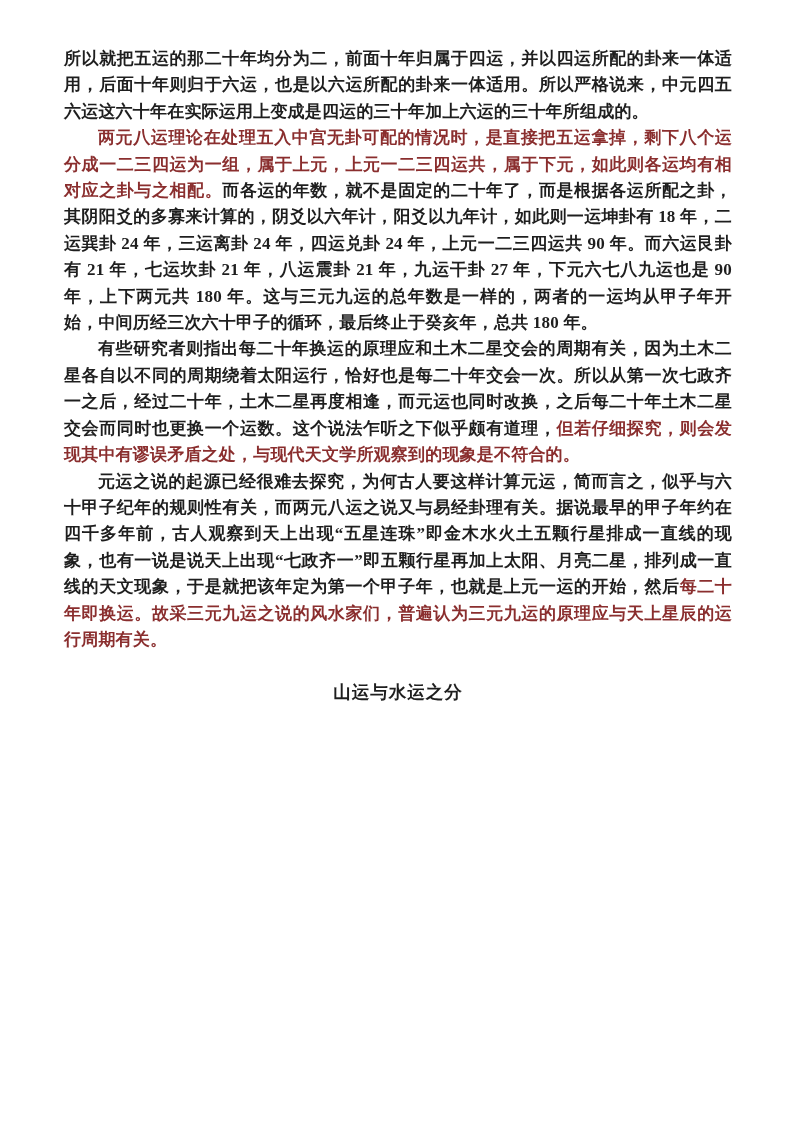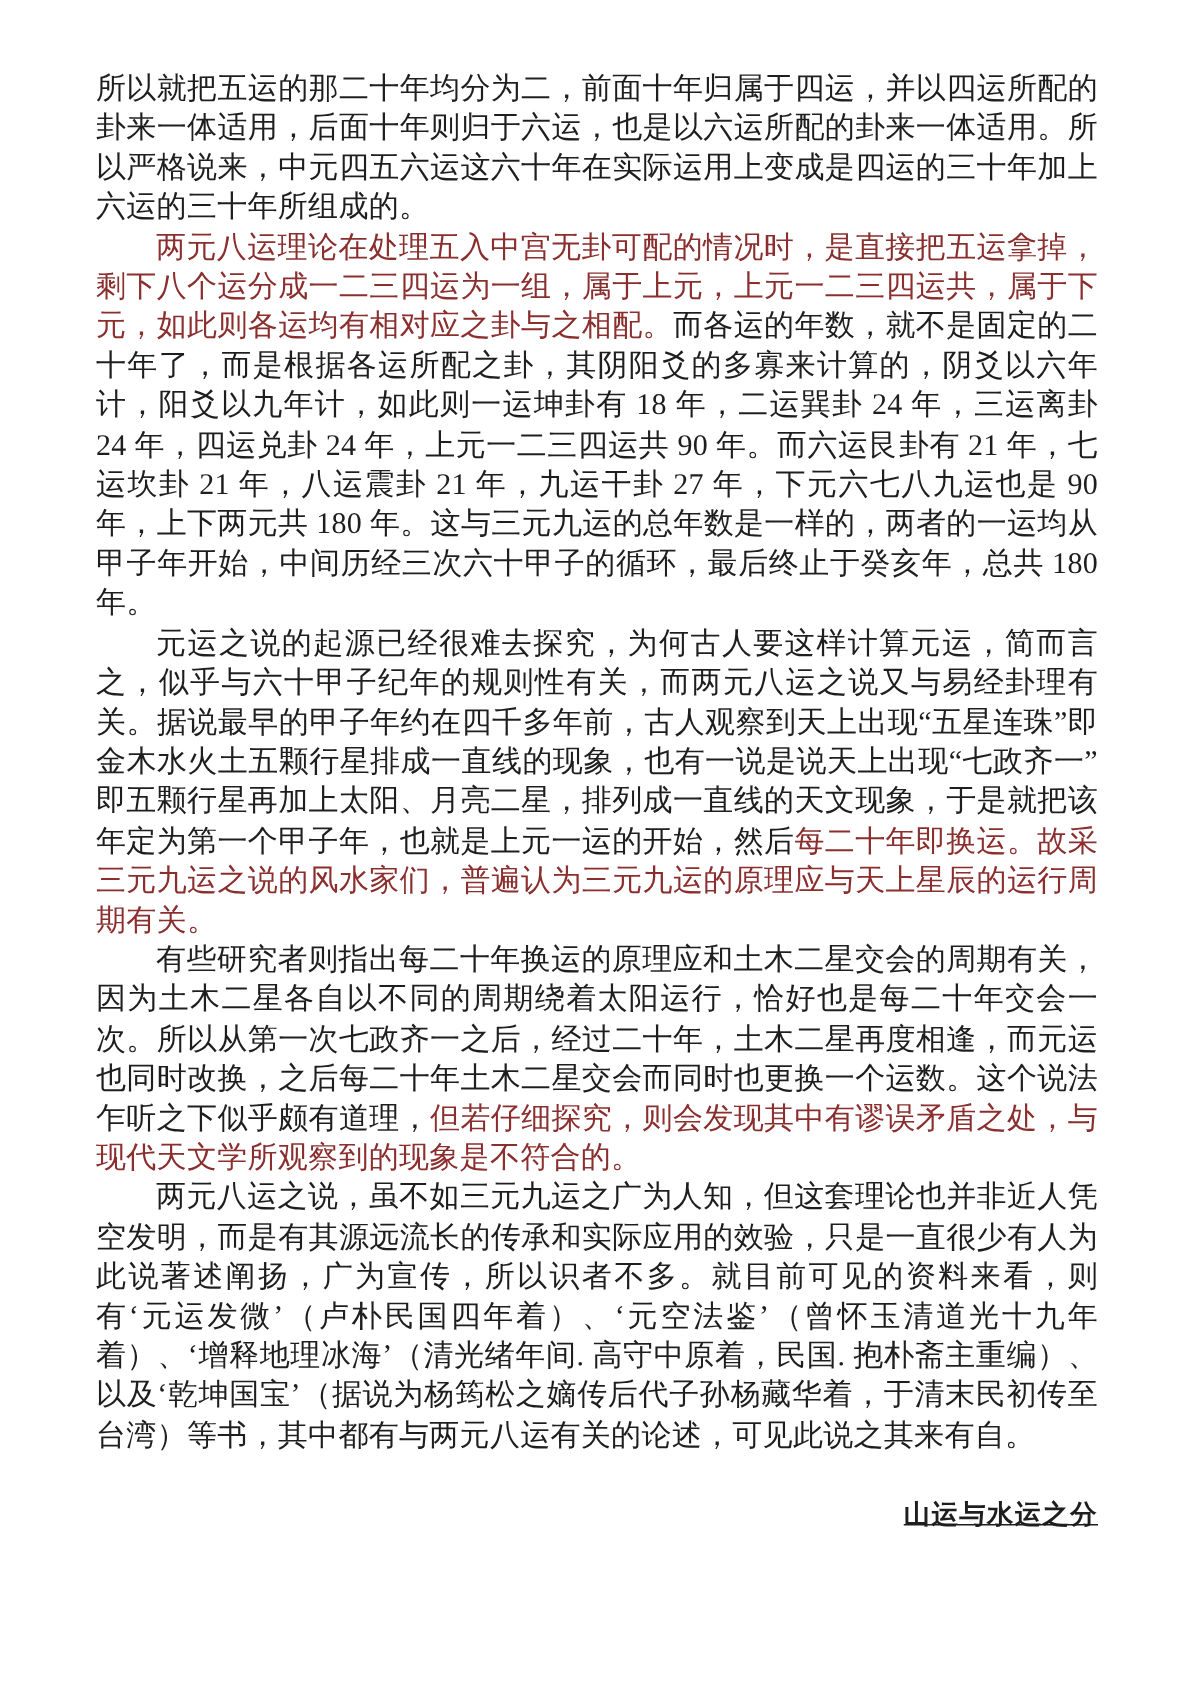--- a/index.html
+++ b/index.html
@@ -12,52 +12,51 @@
     overflow: hidden;
   }
   .page {
     box-sizing: border-box;
     width: 793px;
     height: 1122px;
     padding: 46px 61px 20px 64px;
   }
   p.para {
     margin: 0;
-    font-size: 20px;
+    font-size: 17px;
     line-height: 26.4px;
     text-align: justify;
     letter-spacing: 0.2px;
+    font-weight: bold;
   }
   p.indent { text-indent: 2em; }
   p.noindent { text-indent: 0; }
   .red { color: var(--red, #8a2e2e); }
   h2.section-heading {
     margin: 27px 0 17px 0;
     font-size: 17.5px;
     font-weight: bold;
-    text-align: right;
+    text-align: center;
     letter-spacing: 1px;
     color: var(--text, #1e1e1e);
-    text-decoration: underline;
   }
 </style>
 </head>
 <body>
 
 <div class="page">
 
   <p class="para noindent"><span>所以就把五运的那二十年均分为二，前面十年归属于四运，并以四运所配的卦来一体适用，后面十年则归于六运，也是以六运所配的卦来一体适用。所以严格说来，中元四五六运这六十年在实际运用上变成是四运的三十年加上六运的三十年所组成的。</span></p>
 
   <p class="para indent"><span class="red">两元八运理论在处理五入中宫无卦可配的情况时，是直接把五运拿掉，剩下八个运分成一二三四运为一组，属于上元，上元一二三四运共，属于下元，如此则各运均有相对应之卦与之相配。</span><span>而各运的年数，就不是固定的二十年了，而是根据各运所配之卦，其阴阳爻的多寡来计算的，阴爻以六年计，阳爻以九年计，如此则一运坤卦有 18 年，二运巽卦 24 年，三运离卦 24 年，四运兑卦 24 年，上元一二三四运共 90 年。而六运艮卦有 21 年，七运坎卦 21 年，八运震卦 21 年，九运干卦 27 年，下元六七八九运也是 90 年，上下两元共 180 年。这与三元九运的总年数是一样的，两者的一运均从甲子年开始，中间历经三次六十甲子的循环，最后终止于癸亥年，总共 180 年。</span></p>
 
+  <p class="para indent"><span>有些研究者则指出每二十年换运的原理应和土木二星交会的周期有关，因为土木二星各自以不同的周期绕着太阳运行，恰好也是每二十年交会一次。所以从第一次七政齐一之后，经过二十年，土木二星再度相逢，而元运也同时改换，之后每二十年土木二星交会而同时也更换一个运数。这个说法乍听之下似乎颇有道理，</span><span class="red">但若仔细探究，则会发现其中有谬误矛盾之处，与现代天文学所观察到的现象是不符合的。</span></p>
+
   <p class="para indent"><span>元运之说的起源已经很难去探究，为何古人要这样计算元运，简而言之，似乎与六十甲子纪年的规则性有关，而两元八运之说又与易经卦理有关。据说最早的甲子年约在四千多年前，古人观察到天上出现“五星连珠”即金木水火土五颗行星排成一直线的现象，也有一说是说天上出现“七政齐一”即五颗行星再加上太阳、月亮二星，排列成一直线的天文现象，于是就把该年定为第一个甲子年，也就是上元一运的开始，然后</span><span class="red">每二十年即换运。故采三元九运之说的风水家们，普遍认为三元九运的原理应与天上星辰的运行周期有关。</span></p>
 
-  <p class="para indent"><span>有些研究者则指出每二十年换运的原理应和土木二星交会的周期有关，因为土木二星各自以不同的周期绕着太阳运行，恰好也是每二十年交会一次。所以从第一次七政齐一之后，经过二十年，土木二星再度相逢，而元运也同时改换，之后每二十年土木二星交会而同时也更换一个运数。这个说法乍听之下似乎颇有道理，</span><span class="red">但若仔细探究，则会发现其中有谬误矛盾之处，与现代天文学所观察到的现象是不符合的。</span></p>
 
-
-  <p class="para indent"><span>两元八运之说，虽不如三元九运之广为人知，但这套理论也并非近人凭空发明，而是有其源远流长的传承和实际应用的效验，只是一直很少有人为此说著述阐扬，广为宣传，所以识者不多。就目前可见的资料来看，则有‘元运发微’（卢朴民国四年着）、‘元空法鉴’（曾怀玉清道光十九年着）、‘增释地理冰海’（清光绪年间. 高守中原着，民国. 抱朴斋主重编）、以及‘乾坤国宝’（据说为杨筠松之嫡传后代子孙杨藏华着，于清末民初传至台湾）等书，其中都有与两元八运有关的论述，可见此说之其来有自。</span></p>
 
   <h2 class="section-heading">山运与水运之分</h2>
 
 
   <p class="para noindent"></p>
 
 </div>
 
 </body></html>

